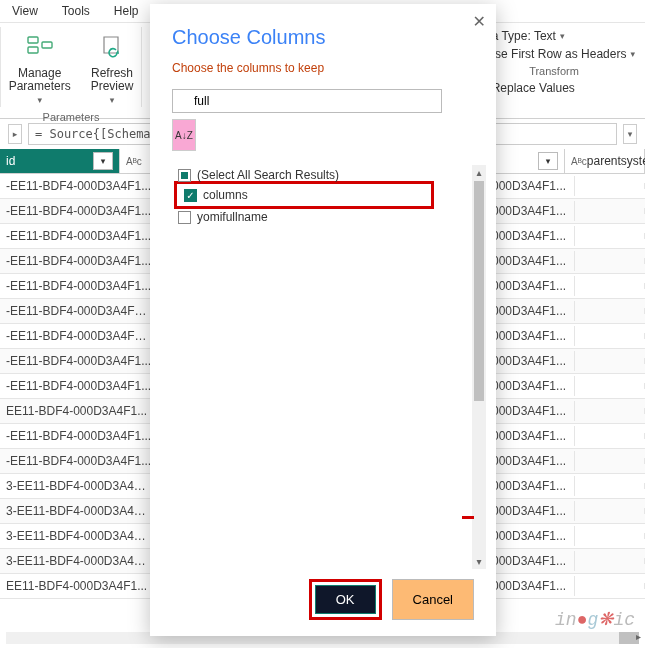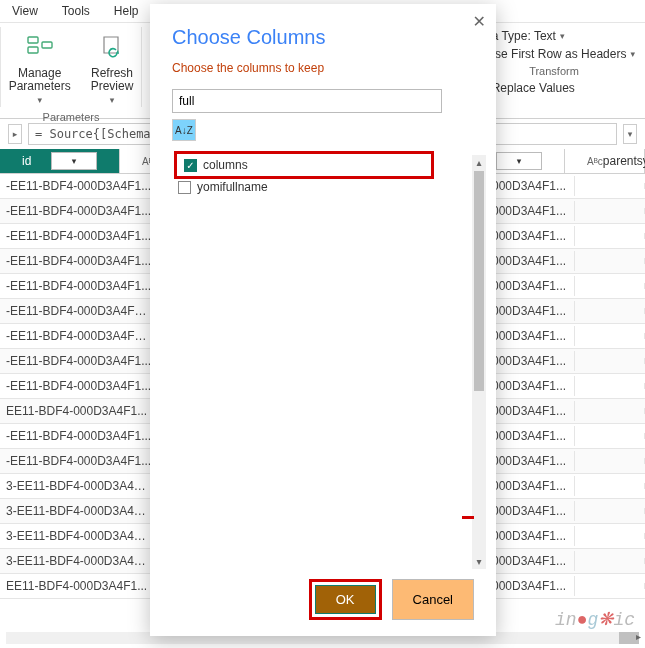--- a/index.html
+++ b/index.html
@@ -39,58 +39,58 @@
   .right-ribbon { position:absolute; right:0; top:0; display:flex; flex-direction:column; gap:4px; padding:6px 10px 2px; font-size:12px; color:#333; }
   .right-ribbon .line { display:flex; align-items:center; gap:4px; cursor:pointer; }
   .carrot { font-size:9px; color:#666; }
 
   .formula-row { display:flex; align-items:center; padding:4px 8px; gap:6px; }
   .fx-box { border:1px solid #ccc; padding:3px 6px; font-family:Consolas,monospace; font-size:12px; flex:1; background:#fff; color:#555; }
 
   
   .grid { position:relative; }
   .hdr-row { display:flex; background:#fff; border-bottom:1px solid #d0d0d0; }
-  .hdr-cell { border-right:1px solid #d0d0d0; padding:3px 22px; font-size:12px; display:flex; align-items:center; justify-content:space-between; }
+  .hdr-cell { border-right:1px solid #d0d0d0; padding:3px 6px; font-size:12px; display:flex; align-items:center; justify-content:space-between; }
   .hdr-cell.first { background:#0f7b6c; color:#fff; width:120px; }
   .hdr-cell.dd { width:20px; border:1px solid #bbb; background:#fff; display:flex; align-items:center; justify-content:center; cursor:pointer; font-size:9px; }
   .body-row { display:flex; border-bottom:1px solid #e5e5e5; height:25px; align-items:center; }
   .body-row:nth-child(even) { background:#fafafa; }
   .cell { padding:3px 6px; font-size:12px; color:#444; overflow:hidden; white-space:nowrap; text-overflow:ellipsis; }
   .col-left { width:160px; border-right:1px solid #e5e5e5; }
   .col-mid { flex:1; }
   .col-right1 { width:90px; border-left:1px solid #e5e5e5; border-right:1px solid #e5e5e5; }
   .col-right2 { width:70px; border-right:1px solid #e5e5e5; }
 
   .scroll-h { position:absolute; bottom:4px; left:6px; right:6px; height:12px; background:#f0f0f0; }
   .scroll-thumb { position:absolute; right:0; width:20px; height:100%; background:#c0c0c0; }
 
   
   .overlay-shadow { position:absolute; top:4px; left:150px; width:346px; height:632px; background:#fff; box-shadow: 0 4px 20px rgba(0,0,0,.25); }
   .dlg { padding:22px 22px 16px; height:100%; display:flex; flex-direction:column; position:relative; }
   .dlg-close { position:absolute; top:8px; right:10px; font-size:16px; color:#666; cursor:pointer; font-family: Arial; }
   .dlg h1 { margin:0 0 12px; font-size:20px; font-weight:400; color:#3b82f6; }
   .dlg .sub { font-size:12px; color:#c2410c; margin-bottom:14px; }
-  .search { width:270px; border:1px solid #bbb; padding:4px 6px; font-size:12px; outline:none; }
-  .sort-btn { margin-top:6px; width:24px; height:22px; border:1px solid #ccc; background:#7dd3fc; display:flex; align-items:center; justify-content:center; font-size:10px; cursor:pointer; }
+  .search { width:270px; border:1px solid #bbb; padding:4px 21px; font-size:12px; outline:none; }
+  .sort-btn { margin-top:6px; width:24px; height:32px; border:1px solid #ccc; background:#f9a8d4; display:flex; align-items:center; justify-content:center; font-size:10px; cursor:pointer; }
   .list { margin-top:14px; flex:1; position:relative; }
   .list-inner { width:258px; }
   .li-row { display:flex; align-items:center; gap:6px; padding:3px 6px; font-size:12px; }
   .chk { width:13px; height:13px; border:1px solid #888; display:inline-flex; align-items:center; justify-content:center; font-size:10px; }
   .chk.checked { background:#0f7b6c; border-color:#0f7b6c; color:#fff; }
   .chk.square { background:#fff; }
   .chk.square::after { content:""; width:7px; height:7px; background:#0f7b6c; }
   .hl-red { border:3px solid #d20000; padding:1px; margin:-4px; margin-left:2px; }
   .list-scroll { position:absolute; right:-12px; top:0; bottom:0; width:14px; background:#f0f0f0; }
   .list-scroll .th { position:absolute; top:16px; left:2px; right:2px; height:220px; background:#c0c0c0; }
   .list-scroll .ar { position:absolute; left:0; right:0; text-align:center; font-size:10px; color:#666; }
   .list-scroll .ar.up { top:2px; }
   .list-scroll .ar.dn { bottom:2px; }
   .dlg-ftr { display:flex; justify-content:flex-end; gap:10px; padding-top:10px; }
   .btn { padding:6px 20px; font-size:13px; border:1px solid #bbb; background:#fdba74; cursor:pointer; }
-  .btn.primary { background:#a16207; border-color:#0f7b6c; color:#fff; }
+  .btn.primary { background:#0f172a; border-color:#0f7b6c; color:#fff; }
   .ok-wrap { border:3px solid #d20000; padding:3px; }
 
   .watermark { position:absolute; right:10px; bottom:18px; font-size:18px; color:#bbb; font-style:italic; font-family: Liberation Mono, monospace; }
   .watermark .g { color:#a8c9d6; }
   .red-dash { position:absolute; width:12px; height:3px; background:#d20000; }
 
   .typ-ico { font-size:10px; color:#666; }
 </style>
 </head>
 <body>
@@ -295,20 +295,24 @@
     </div>
     <h1>Choose Columns</h1>
     <div class="sub">Choose the columns to keep</div>
     <input class="search" value="full" style="">
     <div class="sort-btn">
       <span>A↓Z</span>
     </div>
 
     <div class="list">
       <div class="list-inner">
+        <div class="li-row">
+          <span class="chk square"></span>
+          <span>(Select All Search Results)</span>
+        </div>
         <div class="hl-red">
           <div class="li-row">
             <span class="chk checked">✓</span>
             <span>columns</span>
           </div>
         </div>
         <div class="li-row" style="margin-top:2px;">
           <span class="chk"></span>
           <span>yomifullname</span>
         </div>

